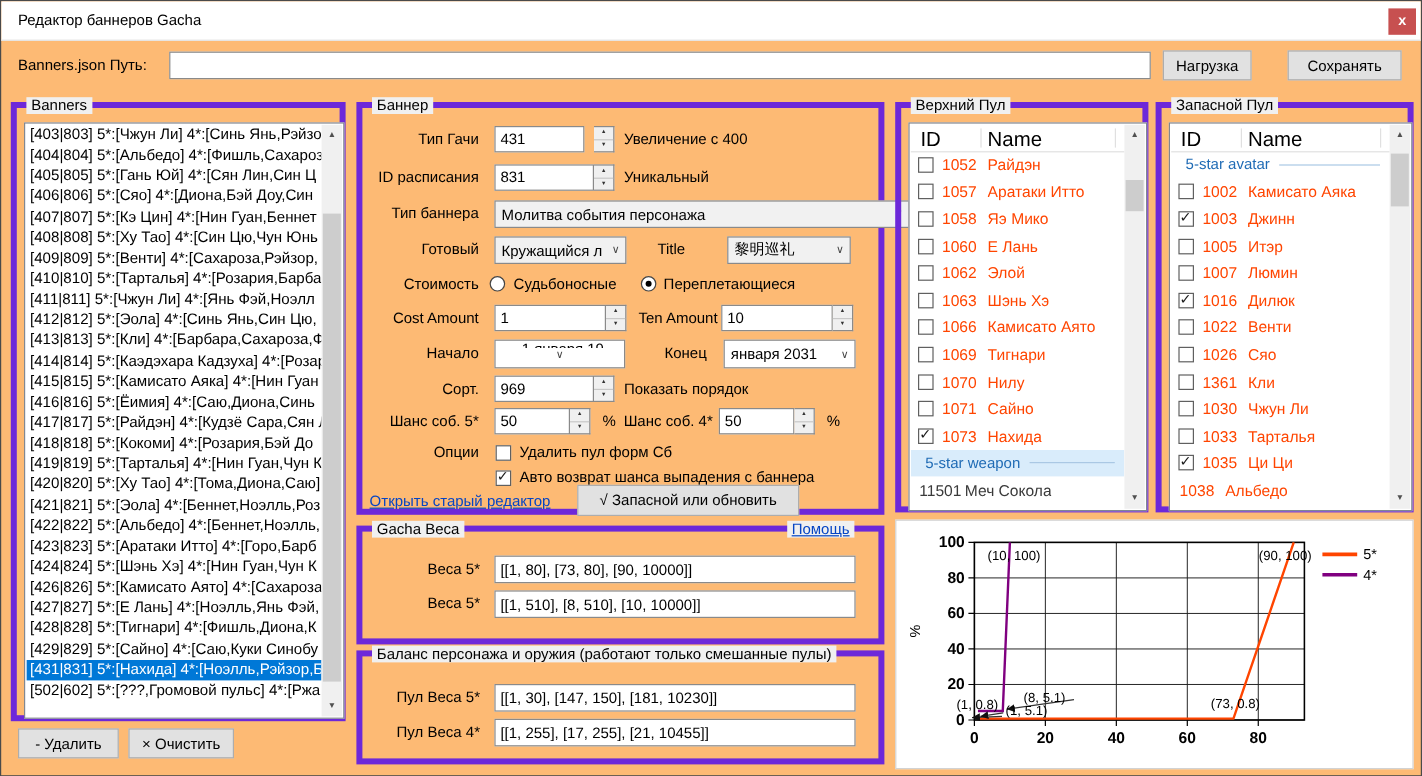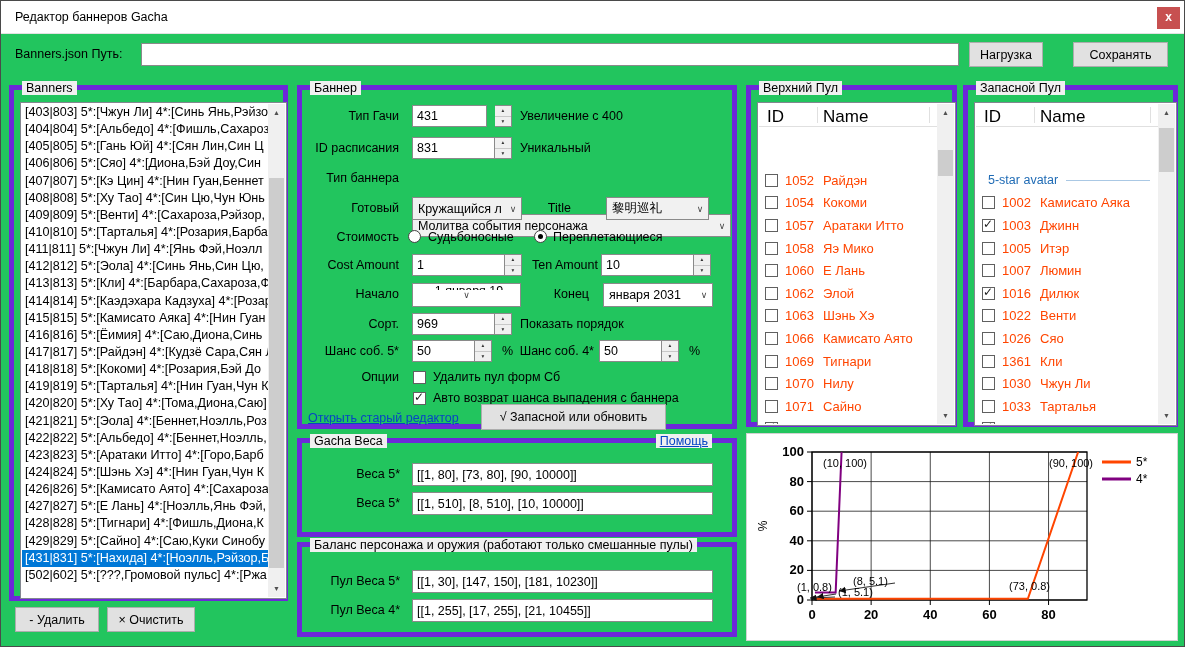--- a/index.html
+++ b/index.html
@@ -1,17 +1,17 @@
 <!DOCTYPE html>
 <html><head>
 <meta charset="utf-8">
 <style>
   html,body{margin:0;padding:0;}
   body{width:1185px;height:647px;overflow:hidden;}
-  .window{position:relative;width:1185px;height:647px;background:#22c55e;
+  .window{position:relative;width:1185px;height:647px;background:#fdba74;
     font-family:"Liberation Sans","DejaVu Sans",sans-serif;font-size:12.5px;color:#000;
     border:1px solid #4a4a4a;box-sizing:border-box;overflow:hidden;}
   
   .titlebar{position:absolute;left:0;top:0;right:0;height:32px;background:#fff;border-bottom:1px solid #e2e2e2;}
   .title-text{position:absolute;left:14px;top:9px;}
   .close-btn{position:absolute;right:4px;top:6px;width:23px;height:22px;background:#c75050;color:#fff;
     font-weight:bold;font-size:12px;text-align:center;line-height:21px;cursor:pointer;}
   
   .btn{position:absolute;background:#e1e1e1;border:1px solid #adadad;box-sizing:border-box;
     display:flex;align-items:center;justify-content:center;font-size:12.5px;cursor:pointer;}
@@ -50,21 +50,21 @@
     line-height:17px;cursor:pointer;}
   .sb-arrow.up{top:0;}
   .sb-arrow.down{bottom:0;}
   .sb-thumb{position:absolute;left:1px;width:15px;background:#cdcdcd;cursor:pointer;}
   
   .pl-header{position:absolute;top:1px;left:1px;right:18px;height:22px;background:#fff;border-bottom:1px solid #e0e0e0;}
   .pl-header span{position:absolute;top:3px;font-size:17px;}
   .pl-h-id{left:8px;}
   .pl-h-name{left:64px;}
   .pl-sep{position:absolute;top:3px;bottom:3px;width:1px;background:#e0e0e0;}
-  .pl-rows{position:absolute;top:23px;left:1px;right:18px;bottom:1px;overflow:hidden;margin-top:43px;}
+  .pl-rows{position:absolute;top:23px;left:1px;right:18px;bottom:1px;overflow:hidden;}
   .pl-row{height:22.6px;display:flex;align-items:center;color:#ff4500;font-size:13px;}
   .pl-row .cb{margin-left:6px;flex:0 0 13px;}
   .pl-id{margin-left:7px;width:31px;flex:0 0 31px;}
   .pl-name{margin-left:7px;white-space:nowrap;overflow:hidden;}
   .pl-row.weapon{color:#3a3a3a;}
   .pl-section{height:22.6px;display:flex;align-items:center;color:#1f6bb5;font-size:12.5px;padding-left:12px;}
   .pl-section .line{flex:1;height:1px;background:#aac8e4;margin:0 8px 0 8px;}
   .pl-section.hl{background:#d9ecfb;}
   
   .chart-panel{position:absolute;left:745px;top:432px;width:432px;height:208px;background:#fff;
@@ -156,21 +156,21 @@
     <div class="spin-field" style="left:110px;top:47px;width:100px;height:22px;">
       <input class="txt" value="831" style="">
       <div class="spin">
           <span>▴</span>
           <span>▾</span>
         </div>
     </div>
     <span class="fnote" style="left:218px;top:47px;">Уникальный</span>
 
     <span class="flabel" style="left:2px;top:77px;width:95px;">Тип баннера</span>
-    <div class="combo" style="left:110px;top:77px;width:319px;height:23px;margin-top:47px;">
+    <div class="combo" style="left:110px;top:77px;width:346px;height:23px;">
       <span class="combo-text">Молитва события персонажа</span>
       <span class="chev">∨</span>
     </div>
 
     <span class="flabel" style="left:2px;top:107px;width:95px;">Готовый</span>
     <div class="combo" style="left:110px;top:107px;width:110px;height:23px;">
       <span class="combo-text">Кружащийся л</span>
       <span class="chev">∨</span>
     </div>
     <span class="flabel" style="left:207px;top:107px;width:62px;">Title</span>
@@ -284,25 +284,20 @@
         <span class="pl-h-id">ID</span>
         <span class="pl-h-name">Name</span>
         <span class="pl-sep" style="left:58px;"></span>
         <span class="pl-sep" style="left:170px;"></span>
       </div>
       <div class="pl-rows" id="upper-rows">
           <div class="pl-row">
             <span class="cb"></span>
             <span class="pl-id">1052</span>
             <span class="pl-name">Райдэн</span>
-          </div>
-          <div class="pl-row">
-            <span class="cb"></span>
-            <span class="pl-id">1054</span>
-            <span class="pl-name">Кокоми</span>
           </div>
           <div class="pl-row">
             <span class="cb"></span>
             <span class="pl-id">1057</span>
             <span class="pl-name">Аратаки Итто</span>
           </div>
           <div class="pl-row">
             <span class="cb"></span>
             <span class="pl-id">1058</span>
             <span class="pl-name">Яэ Мико</span>

